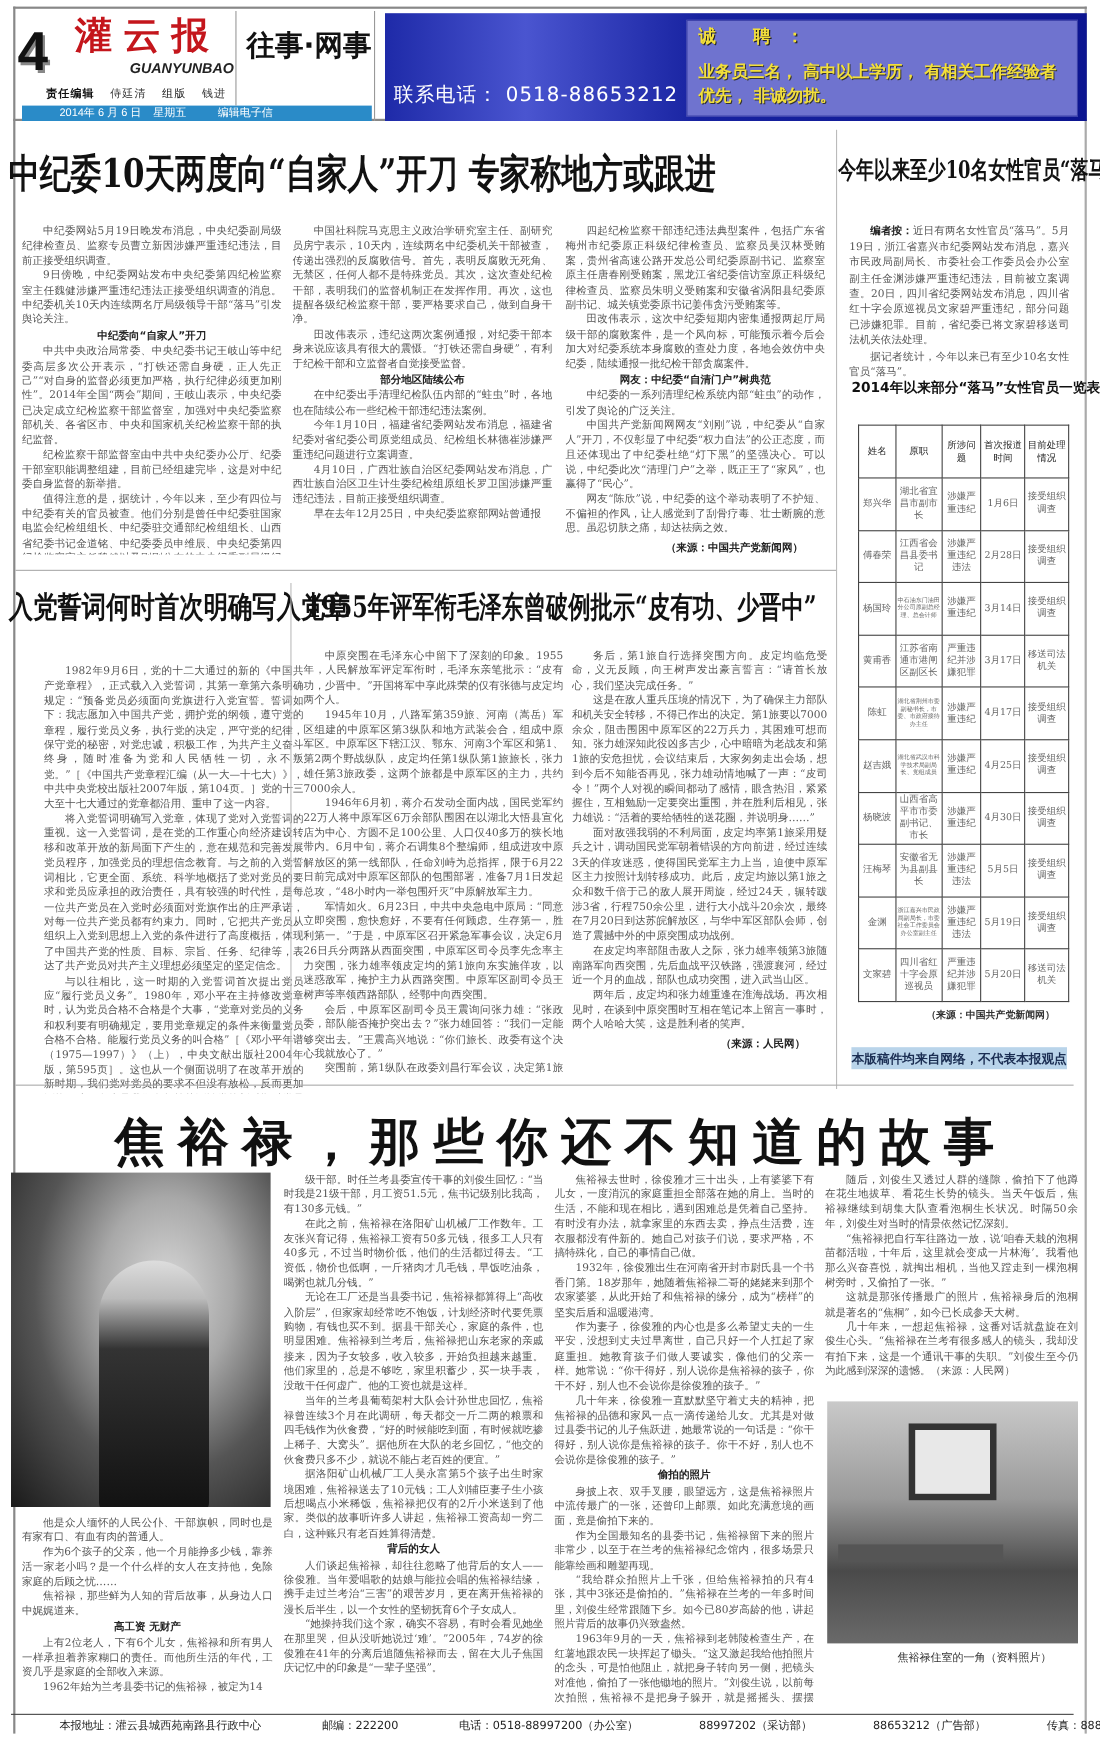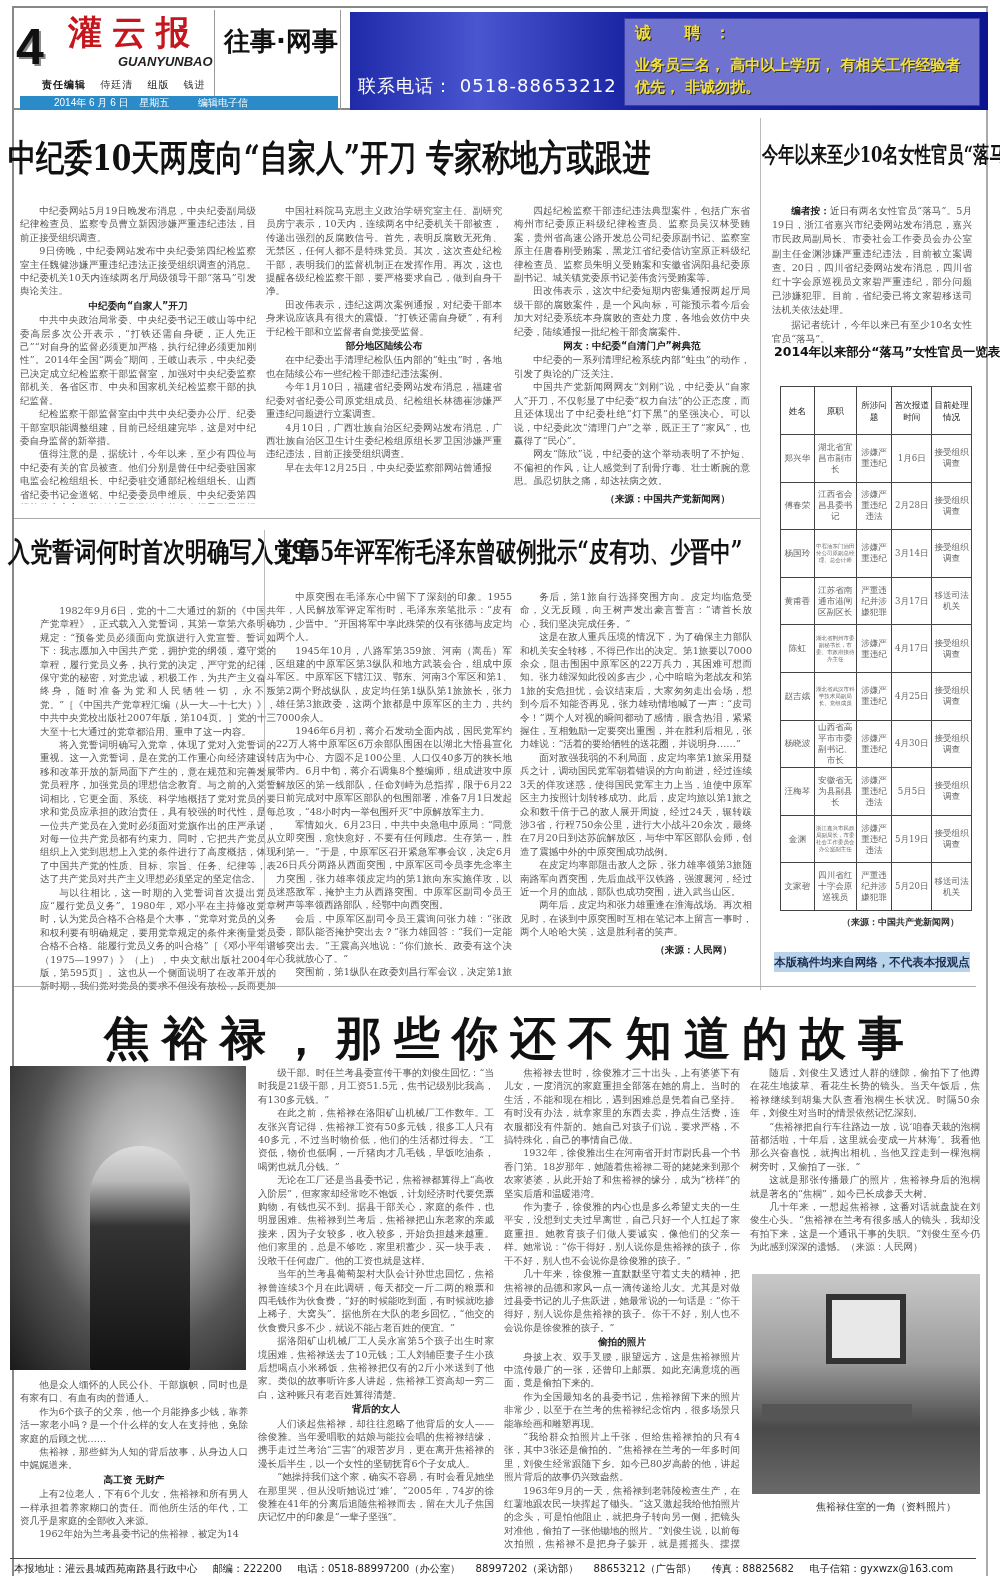--- a/index.html
+++ b/index.html
@@ -59,21 +59,21 @@
   .photo-jiao { left: 10px; top: 1066px; width: 236px; height: 304px; background: radial-gradient(ellipse at 60% 35%, #d9d9d9 0%, #a8a8a8 30%, #555 60%, #1a1a1a 100%); }
   .photo-jiao .figure { position: absolute; left: 80px; top: 80px; width: 100px; height: 230px; background: linear-gradient(#ddd 0%, #bbb 15%, #333 35%, #111 100%); border-radius: 50px 50px 10px 10px; }
   .photo-room { left: 752px; top: 1274px; width: 228px; height: 220px; background: linear-gradient(#c9c9c9 0%, #9a9a9a 40%, #4a4a4a 70%, #6a6a6a 100%); }
   .photo-room .window { position: absolute; left: 74px; top: 20px; width: 80px; height: 70px; background: #e8e8e8; border: 6px solid #333; }
   .photo-room .table { position: absolute; left: 10px; top: 130px; width: 150px; height: 16px; background: #555; }
   .caption { position: absolute; left: 816px; top: 1500px; font-size: 10px; color: #333; white-space: nowrap; font-family: "DejaVu Sans", sans-serif; }
 
   
   .footer-rule { position: absolute; left: 10px; top: 1558px; width: 966px; height: 1px; background: #444; }
   .footer { position: absolute; left: 14px; top: 1562px; width: 960px; font-size: 10.2px; color: #222; font-family: "DejaVu Sans", sans-serif; white-space: nowrap; }
-  .footer span { margin-right: 12px; }
+  .footer span { margin-right: 12px; margin-left: 40px; }
 </style>
 </head>
 <body>
 
 <div class="page"></div>
 
 <div class="masthead" style="left:12px;top:6px;">
   <div class="page-num">4</div>
   <div class="paper-name">灌云报</div>
   <div class="paper-pinyin">GUANYUNBAO</div>

